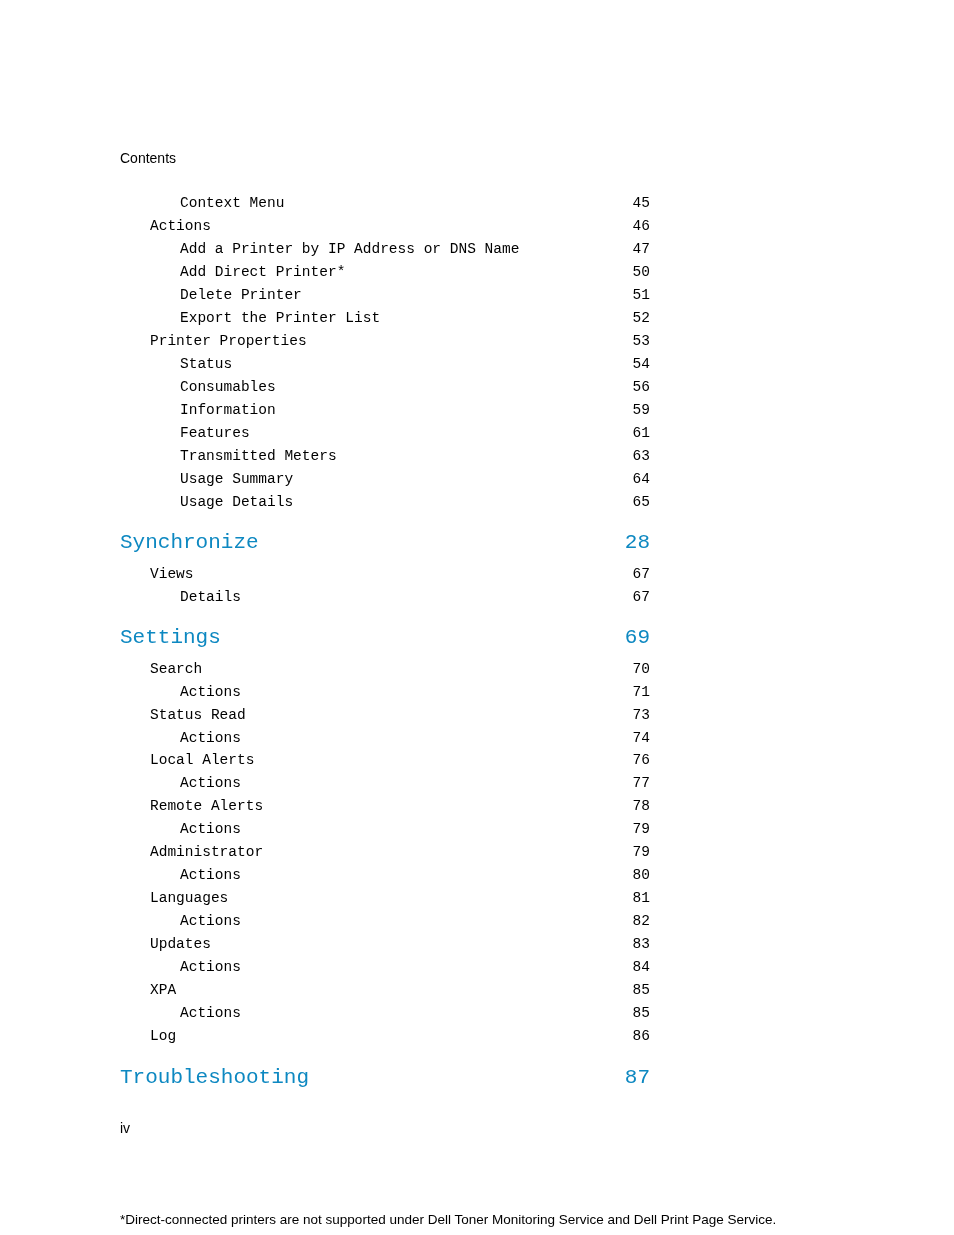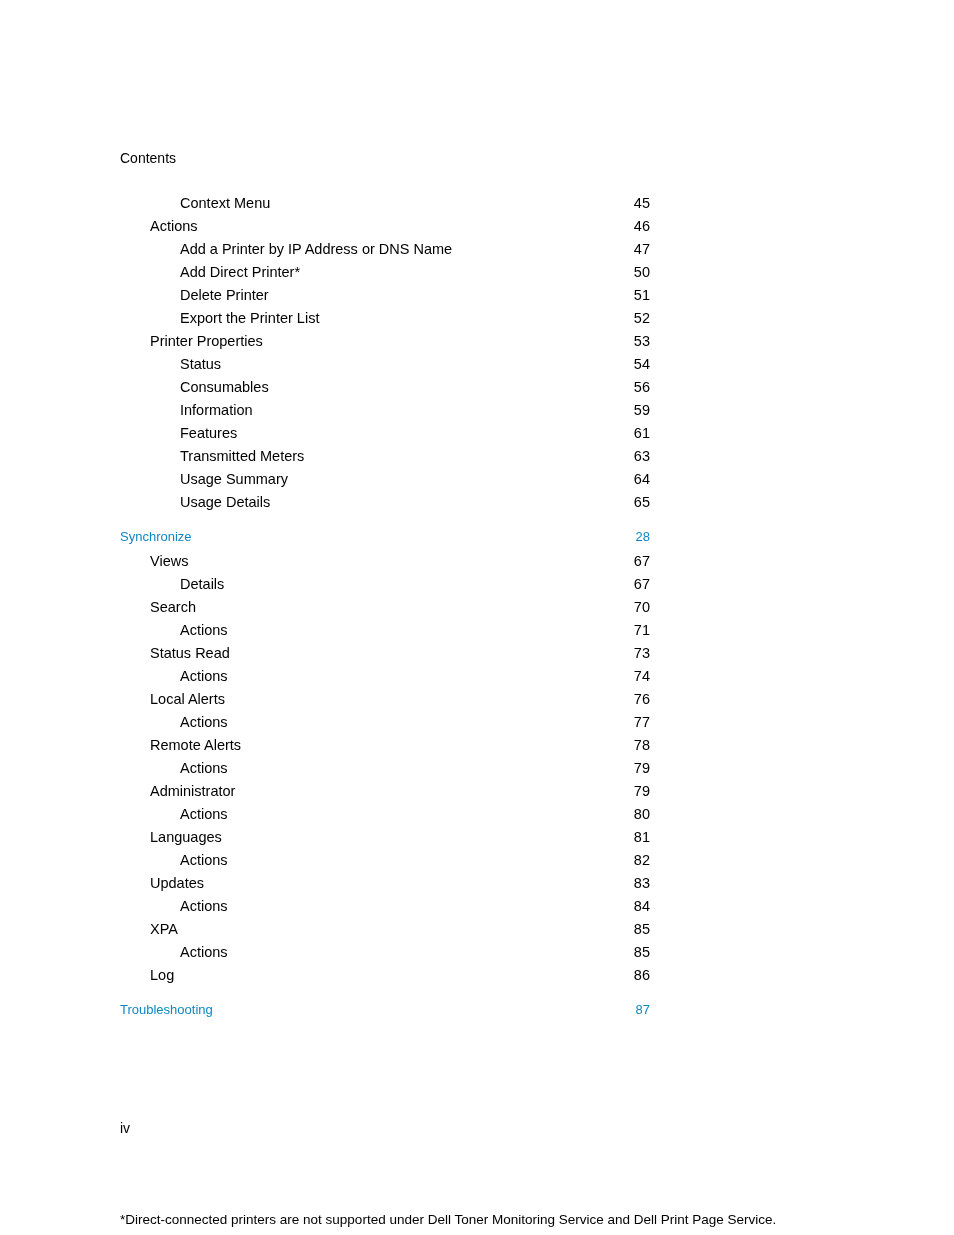--- a/index.html
+++ b/index.html
@@ -29,20 +29,21 @@
     top: 192px;
     width: 530px;
     font-size: 14.5px;
     line-height: 1.55;
   }
   .toc-row {
     display: flex;
     align-items: flex-start;
     white-space: nowrap;
     margin-bottom: 0.5px;
+    font-family: Liberation Mono, monospace;
   }
   .toc-title { flex: 0 0 auto; }
   .toc-leader {
     flex: 1 1 auto;
     overflow: hidden;
     position: relative;
     margin: 0 4px;
   }
   .toc-leader::after {
     content: ".................................................................................................................................................................................";
@@ -55,21 +56,21 @@
   .toc-page {
     flex: 0 0 auto;
     text-align: right;
     min-width: 22px;
   }
   .lvl-0 { padding-left: 0px; }
   .lvl-1 { padding-left: 30px; }
   .lvl-2 { padding-left: 60px; }
   .section-head {
     color: #0d88c1;
-    font-size: 13px;
+    font-size: 21px;
     margin-top: 14px;
     margin-bottom: 3px;
   }
   .section-head .toc-leader::after { letter-spacing: 1px; }
   .page-num {
     position: absolute;
     left: 120px;
     top: 1120px;
     font-size: 14px;
   }
@@ -167,20 +168,25 @@
       <div class="toc-row lvl-1">
         <span class="toc-title">Views</span>
         <span class="toc-leader"></span>
         <span class="toc-page">67</span>
       </div>
       <div class="toc-row lvl-2">
         <span class="toc-title">Details </span>
         <span class="toc-leader"></span>
         <span class="toc-page">67</span>
       </div>
+      <div class="toc-row lvl-0 section-head">
+        <span class="toc-title">Settings </span>
+        <span class="toc-leader"></span>
+        <span class="toc-page">69</span>
+      </div>
       <div class="toc-row lvl-1">
         <span class="toc-title">Search</span>
         <span class="toc-leader"></span>
         <span class="toc-page">70</span>
       </div>
       <div class="toc-row lvl-2">
         <span class="toc-title">Actions </span>
         <span class="toc-leader"></span>
         <span class="toc-page">71</span>
       </div>

